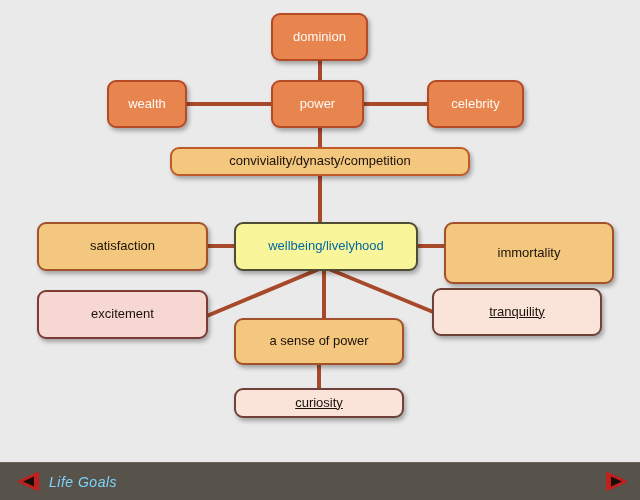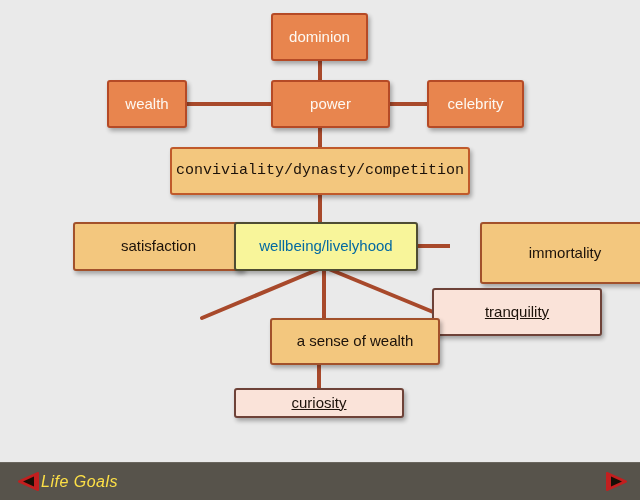--- a/index.html
+++ b/index.html
@@ -16,39 +16,39 @@
     left: 0; top: 0;
     width: 640px; height: 500px;
     z-index: 1;
   }
   .node {
     position: absolute;
     z-index: 2;
     display: flex;
     align-items: center;
     justify-content: center;
-    border-radius: 3px;
+    border-radius: 9px;
     border: 2px solid;
     box-sizing: border-box;
-    font-size: 15px;
+    font-size: 13px;
     box-shadow: 2px 3px 4px rgba(0,0,0,0.30);
     line-height: 1.1;
   }
   .orange { background: #e8854e; border-color: #b54a26; color: #fdf9f3; }
-  .tan    { background: #f3c77e; border-color: #a2512b; color: #1c120a; margin-left: 36px; }
+  .tan    { background: #f3c77e; border-color: #a2512b; color: #1c120a; }
   .tan-lt { background: #f3c77e; border-color: #c05a2b; color: #1c120a; }
   .yellow { background: #f8f59a; border-color: #4e4c33; color: #0369a1; }
   .pink   { background: #f6d7d2; border-color: #7d3b35; color: #1c120a; }
   .cream  { background: #fae3d9; border-color: #6e4238; color: #1c120a; text-decoration: underline; }
 
   #n-dominion     { left: 271px; top: 13px;  width: 97px;  height: 48px; }
   #n-wealth       { left: 107px; top: 80px;  width: 80px;  height: 48px; }
-  #n-power        { left: 271px; top: 80px;  width: 119px;  height: 48px; }
+  #n-power        { left: 271px; top: 80px;  width: 93px;  height: 48px; }
   #n-celebrity    { left: 427px; top: 80px;  width: 97px;  height: 48px; }
-  #n-conviviality { left: 170px; top: 147px; width: 300px; height: 48px; font-family: Liberation Mono, monospace; }
+  #n-conviviality { left: 170px; top: 147px; width: 300px; height: 29px; }
   #n-satisfaction { left: 37px;  top: 222px; width: 171px; height: 49px; }
   #n-wellbeing    { left: 234px; top: 222px; width: 184px; height: 49px; }
   #n-immortality  { left: 444px; top: 222px; width: 170px; height: 62px; }
   #n-excitement   { left: 37px;  top: 290px; width: 171px; height: 49px; }
   #n-tranquility  { left: 432px; top: 288px; width: 170px; height: 48px; }
   #n-order        { left: 234px; top: 318px; width: 170px; height: 47px; }
   #n-curiosity    { left: 234px; top: 388px; width: 170px; height: 30px; }
 
   .footer {
     position: absolute;
@@ -65,23 +65,24 @@
     width: 26px; height: 22px;
     display: flex;
     align-items: center;
     justify-content: center;
     cursor: pointer;
     flex: 0 0 auto;
   }
   .nav-prev { margin-left: 15px; }
   .nav-next { margin-left: auto; margin-right: 10px; }
   .footer-title {
+    margin-left: 8px;
     font-style: italic;
-    font-size: 16px;
-    color: #fde047;
+    font-size: 14px;
+    color: #7dd3fc;
     letter-spacing: 0.5px;
   }
 </style>
 </head>
 <body>
 
 <div class="stage">
 
   <svg class="edges" viewBox="0 0 640 500" xmlns="http://www.w3.org/2000/svg">
     <g stroke="#a8492b" stroke-width="4" fill="none">
@@ -116,25 +117,28 @@
   </div>
   <div class="node tan" id="n-satisfaction">
     <span>satisfaction</span>
   </div>
   <div class="node yellow" id="n-wellbeing">
     <span>wellbeing/livelyhood</span>
   </div>
   <div class="node tan" id="n-immortality">
     <span>immortality</span>
   </div>
+  <div class="node pink" id="n-excitement">
+    <span>excitement</span>
+  </div>
   <div class="node cream" id="n-tranquility">
     <span>tranquility</span>
   </div>
   <div class="node tan" id="n-order">
-    <span>a sense of wealth</span>
+    <span>a sense of power</span>
   </div>
   <div class="node cream" id="n-curiosity">
     <span>curiosity</span>
   </div>
 
   <div class="footer">
     <div class="nav-btn nav-prev">
       <svg width="22" height="19" viewBox="0 0 22 19">
         <path d="M21 1 L21 18 L2 9.5 Z" fill="#c21f1f" stroke="#c21f1f" stroke-width="2" stroke-linejoin="round"></path>
         <path d="M17 4.5 L17 14.5 L6 9.5 Z" fill="#160f06"></path>

